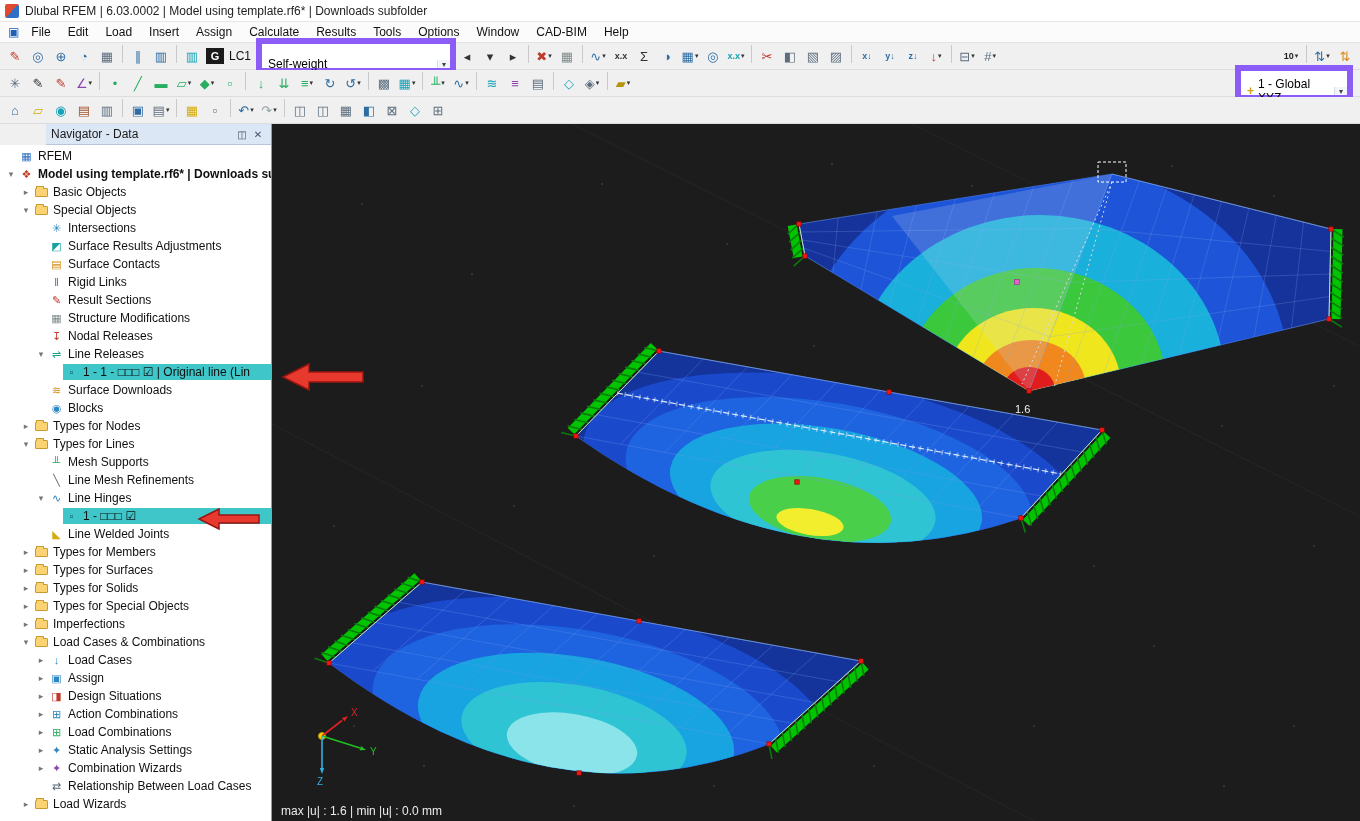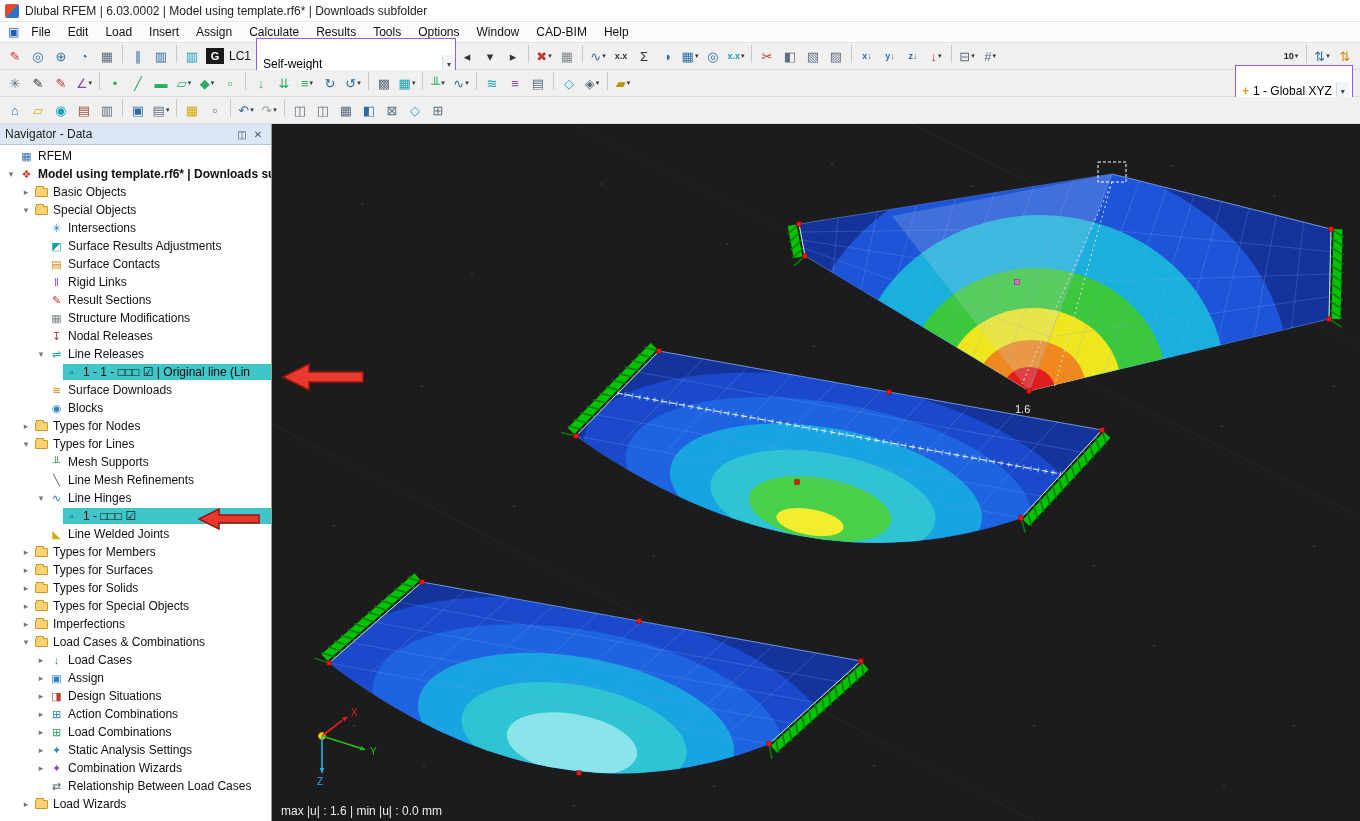--- a/index.html
+++ b/index.html
@@ -18,29 +18,29 @@
   .grow { flex:1; }
   .tbtn { min-width:22px; height:22px; padding:0 1px; display:flex; align-items:center; justify-content:center; border-radius:2px; }
   .tglyph { font-size:13px; line-height:1; }
   .tbtext { font-size:9px; font-weight:bold; line-height:1; }
   .dropcaret { font-size:7px; color:#333; margin-left:1px; }
   .tsep { width:1px; height:18px; background:#c9c9c9; margin:0 3px; flex:none; }
   .tspacer { flex:1; }
 
   .gbadge { width:18px; height:16px; background:#1a1a1a; color:#fff; font-size:11px; font-weight:bold; display:flex; align-items:center; justify-content:center; margin:0 3px; flex:none; }
   .lclabel { margin:0 5px 0 2px; color:#111; }
-  .combo { height:36px; border:1px solid #8b5cf6; background:#fff; display:flex; align-items:center; padding:16px 0 0 6px; gap:4px; }
+  .combo { height:36px; border:6px solid #8b5cf6; background:#fff; display:flex; align-items:center; padding:16px 0 0 6px; gap:4px; }
   .lccombo { width:200px; justify-content:space-between; }
   .cscombo { width:118px; margin-right:3px; }
   .combocaret { font-size:8px; color:#444; border-left:1px solid #d6dde6; padding:0 4px; align-self:stretch; display:flex; align-items:center; background:#f2f5fa; }
   .csicon { color:#d4a017; font-weight:bold; font-size:12px; }
 
   .main { flex:1; display:flex; overflow:hidden; }
   .navigator { width:272px; flex:none; background:#f0f0f0; border-right:1px solid #9a9a9a; display:flex; flex-direction:column; }
-  .nav-header { height:21px; flex:none; background:#dce7f5; border-bottom:1px solid #b8c6da; display:flex; align-items:center; padding:0 5px; color:#1a1a1a; }
+  .nav-header { height:21px; flex:none; background:#dce7f5; border-bottom:1px solid #b8c6da; display:flex; align-items:center; padding:0 5px; color:#1a1a1a;margin-left:46px; }
   .nav-header .sp { flex:1; }
   .nhicon { width:16px; text-align:center; color:#44506a; font-size:10px; }
 
   .tree { flex:1; background:#ffffff; overflow:hidden; padding-top:2px; }
   .trow { height:18px; display:flex; align-items:center; font-size:12px; color:#101010; white-space:nowrap; }
   .exp { width:14px; flex:none; text-align:center; font-size:9px; color:#777; }
   .ticon { width:17px; flex:none; text-align:center; font-size:11px; line-height:1; }
   .tlabel { padding:0 3px; overflow:hidden; }
   .bold { font-weight:bold; }
   .hlbox { display:flex; align-items:center; flex:1; background:#3fc6c9; height:16px; overflow:hidden; }

